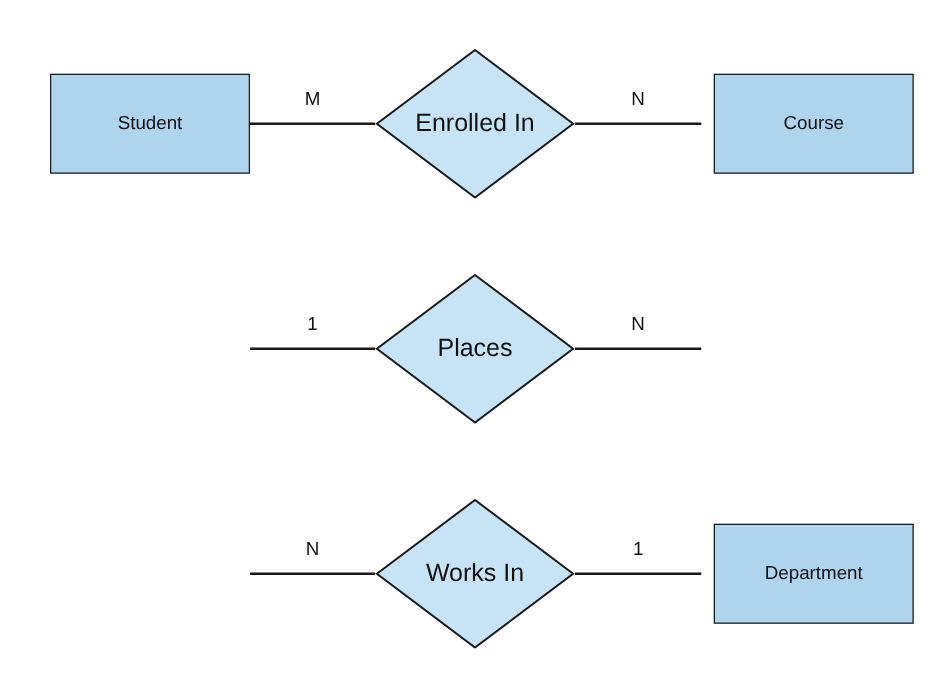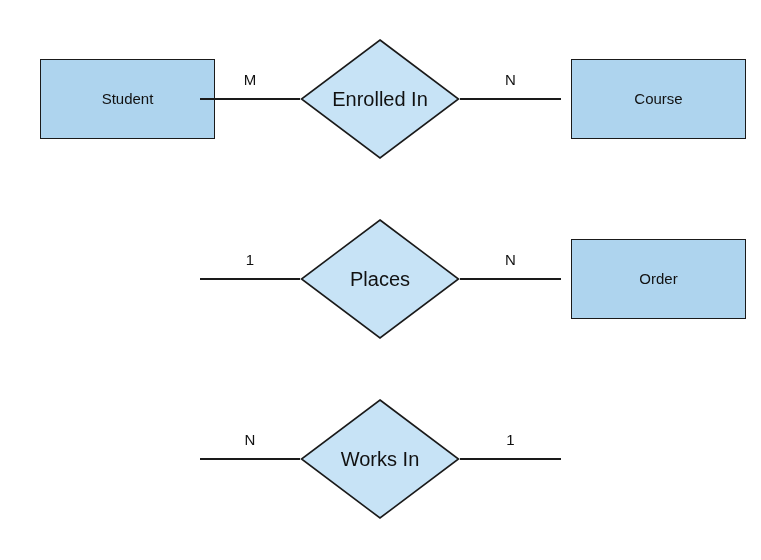--- a/index.html
+++ b/index.html
@@ -22,21 +22,21 @@
     width: 761px;
     height: 120px;
   }
   .row-1 { top: 39px; }
   .row-2 { top: 219px; }
   .row-3 { top: 399px; }
 
   .entity {
     position: absolute;
     top: 20px;
-    width: 175px;
+    width: 160px;
     height: 80px;
     background: var(--entity-fill, #aed4ee);
     border: 1.6px solid var(--stroke, #1a1a1a);
     box-sizing: border-box;
     display: flex;
     align-items: center;
     justify-content: center;
   }
   .entity.left  { left: 40px; }
   .entity.right { left: 561px; margin-left: 10px; }
@@ -126,31 +126,31 @@
     <div class="connector left-conn"></div>
     <span class="cardinality left-card">1</span>
     <div class="diamond-wrap">
       <svg width="160" height="120" viewBox="0 0 160 120" aria-hidden="true">
         <polygon points="80,1 158.5,60 80,119 1.5,60"></polygon>
       </svg>
       <span class="diamond-label">Places</span>
     </div>
     <div class="connector right-conn"></div>
     <span class="cardinality right-card">N</span>
-    <div class="entity right">
-      <span class="entity-label">Order</span>
-    </div>
   </section>
 
   <section class="er-row row-3">
     <div class="connector left-conn"></div>
     <span class="cardinality left-card">N</span>
     <div class="diamond-wrap">
       <svg width="160" height="120" viewBox="0 0 160 120" aria-hidden="true">
         <polygon points="80,1 158.5,60 80,119 1.5,60"></polygon>
       </svg>
       <span class="diamond-label">Works In</span>
     </div>
     <div class="connector right-conn"></div>
     <span class="cardinality right-card">1</span>
+    <div class="entity right">
+      <span class="entity-label">Department</span>
+    </div>
   </section>
 
 </div>
 
 </body></html>

